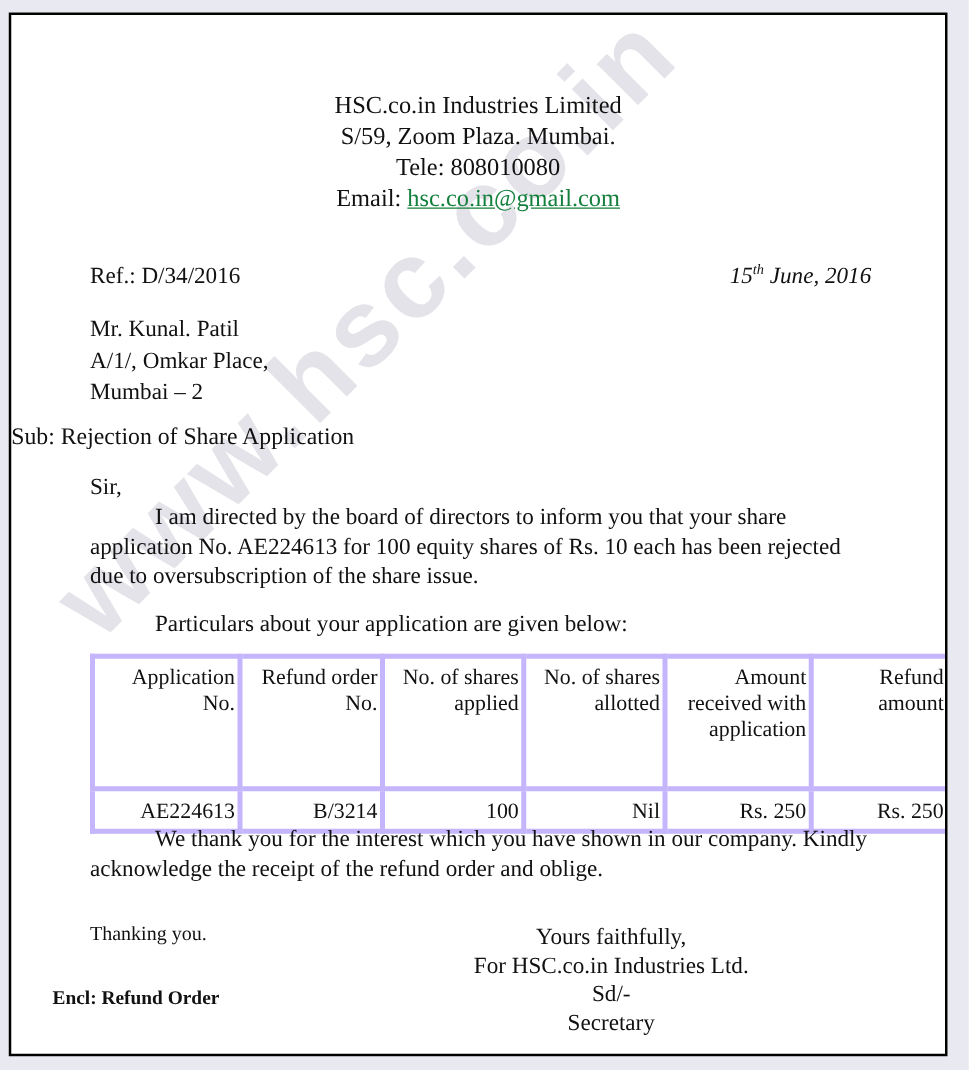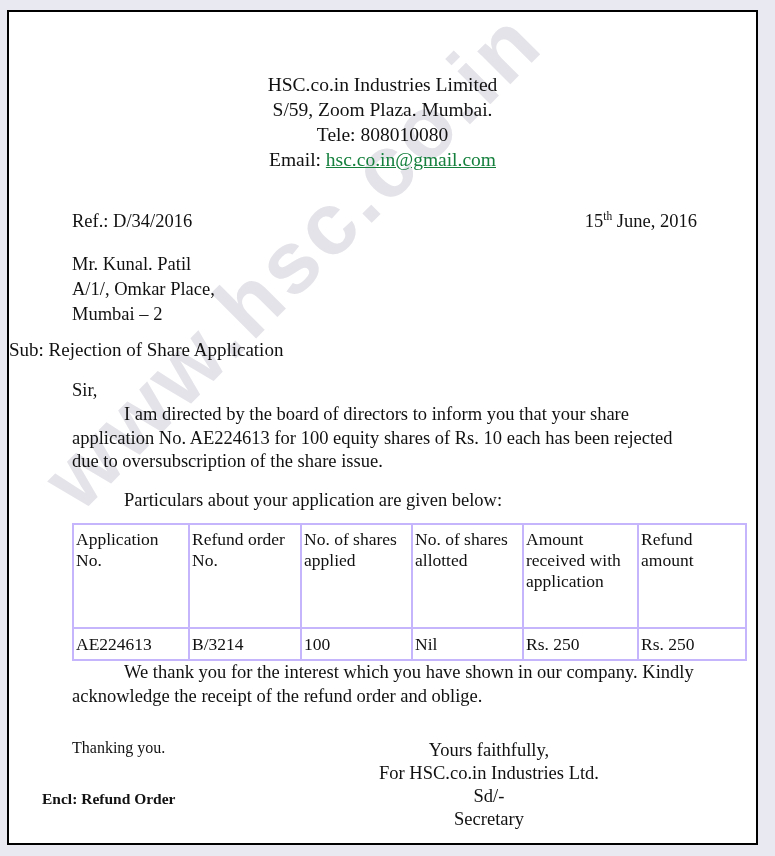--- a/index.html
+++ b/index.html
@@ -92,20 +92,21 @@
     top: 197px;
     width: 625px;
     font-size: 18.5px;
     line-height: 24px;
   }
   .refdate .ref {
     float: left;
   }
   .refdate .date {
     float: right;
+    font-style: italic;
   }
   .refdate sup {
     font-size: 0.62em;
     vertical-align: super;
     line-height: 0;
   }
 
   
   .recipient {
     position: absolute;
@@ -165,22 +166,22 @@
     top: 511px;
     width: 637px;
   }
   table.particulars {
     border-collapse: collapse;
     width: 637px;
     table-layout: fixed;
   }
   table.particulars td,
   table.particulars th {
-    border: 2px solid #c4b5fd;
-    text-align: left;
+    border: 4px solid #c4b5fd;
+    text-align: right;
     font-size: 17.5px;
     line-height: 21px;
     font-weight: normal;
     padding: 2px 2px;
   }
   table.particulars thead th {
     height: 96px;
     vertical-align: top;
     padding-top: 4px;
   }

